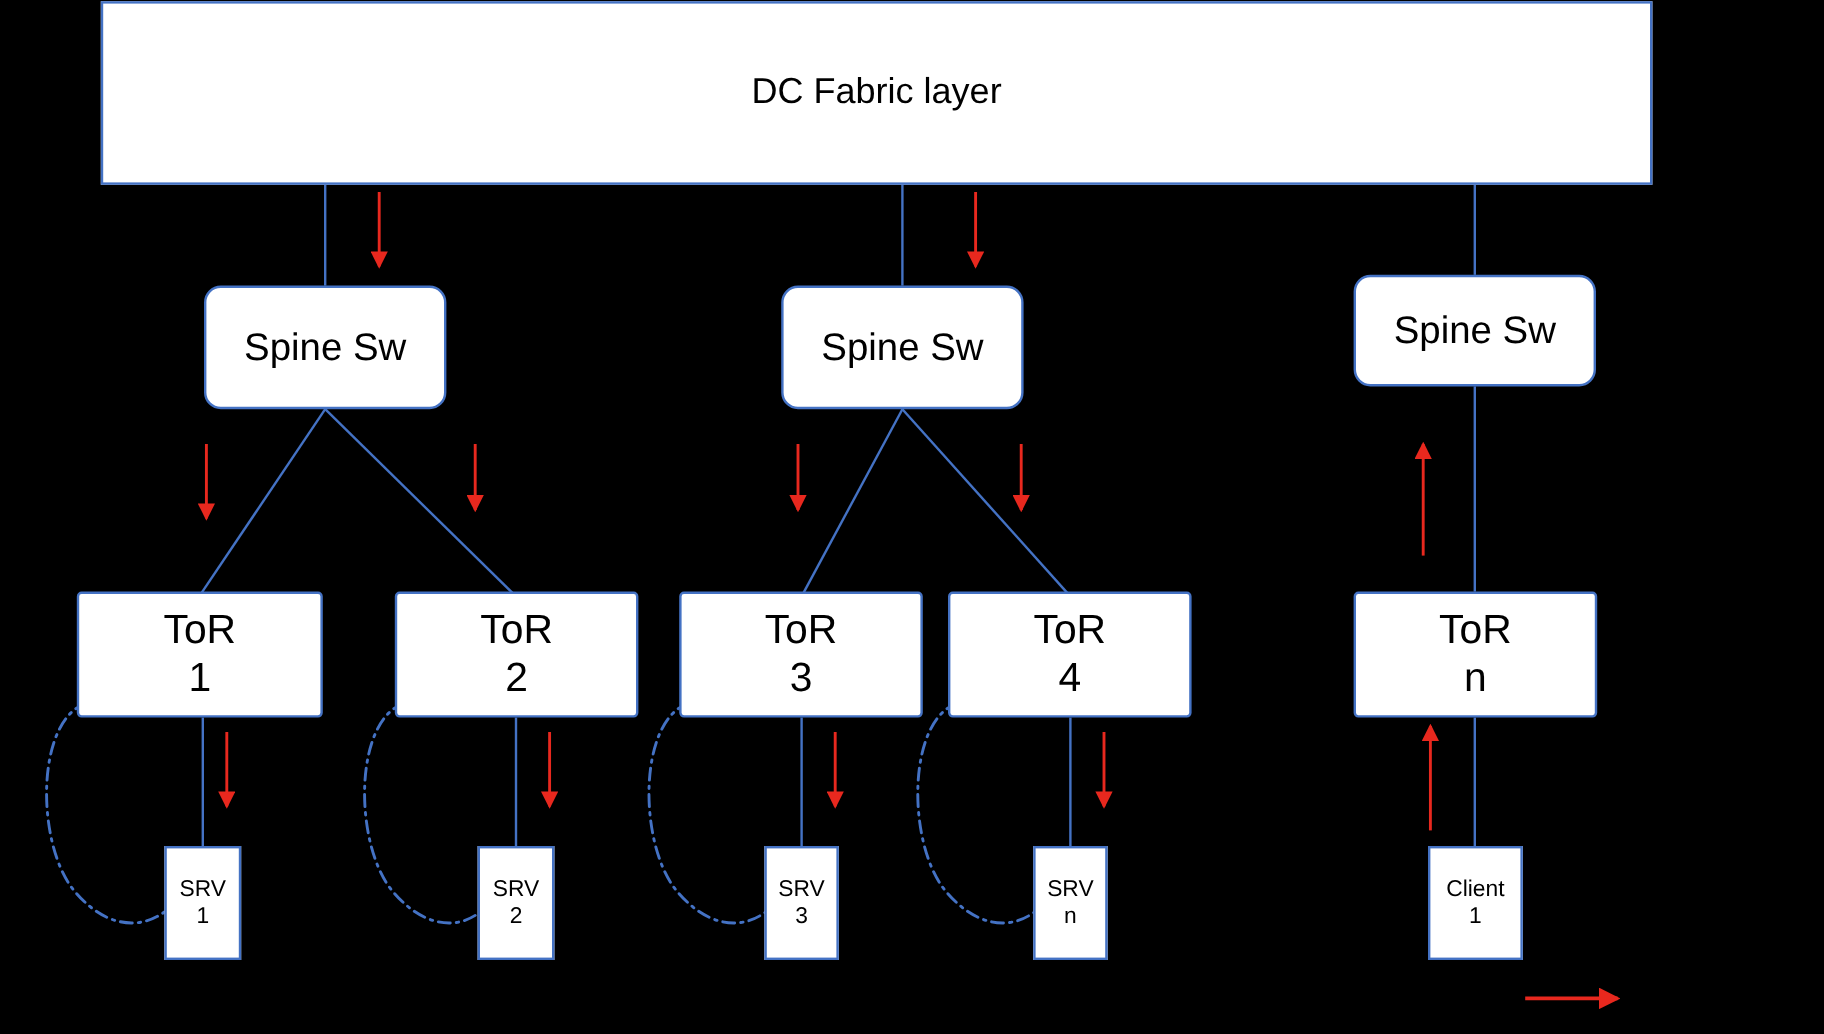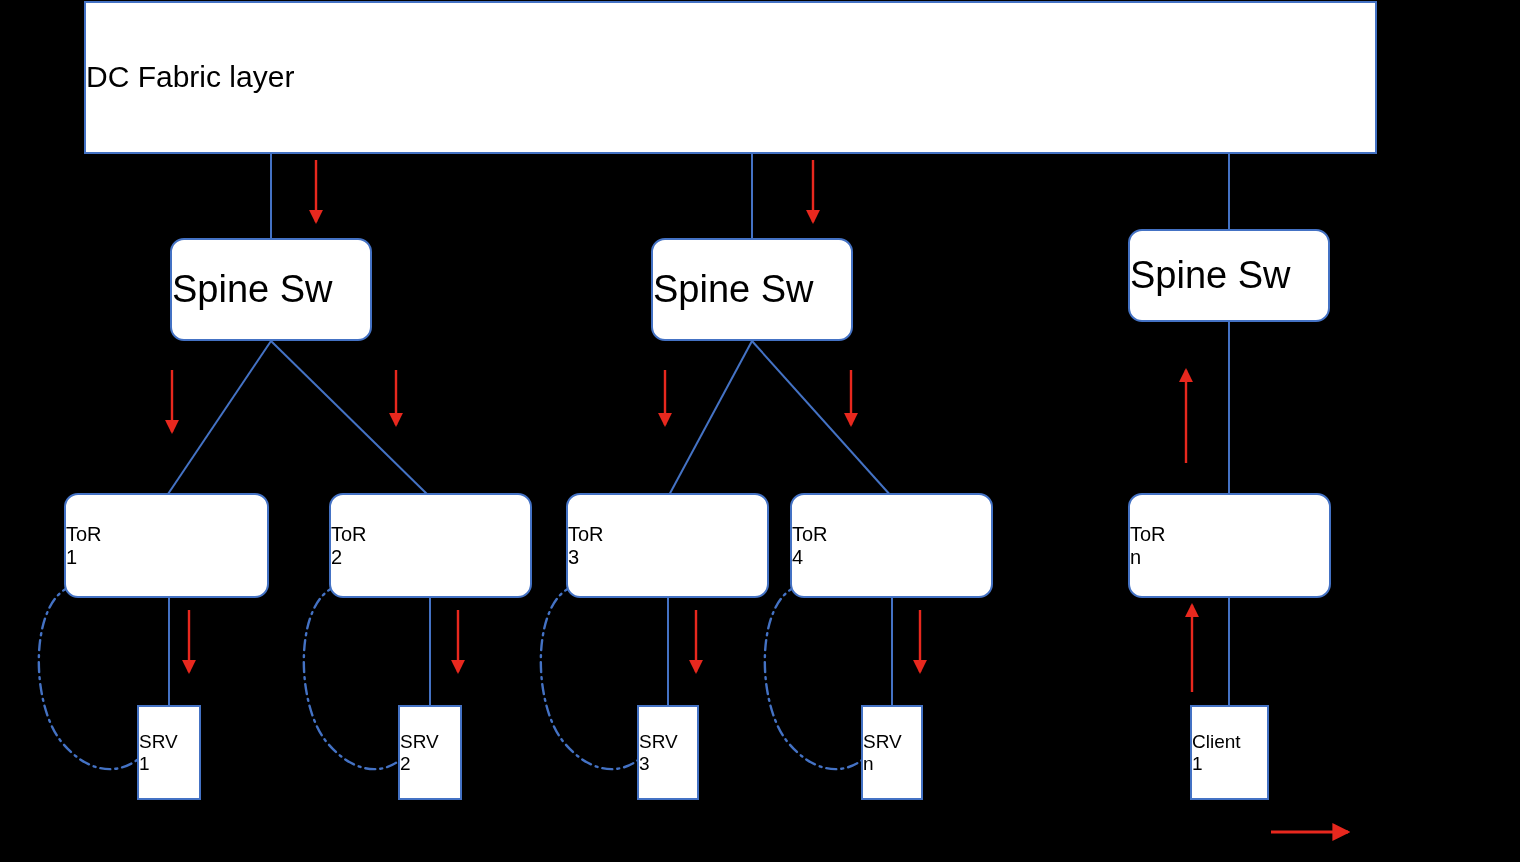--- a/index.html
+++ b/index.html
@@ -27,37 +27,37 @@
     height: 862px;
     pointer-events: none;
   }
   .node {
     position: absolute;
     background: #FFFFFF;
     border: 2px solid #4472C4;
     box-sizing: border-box;
     display: flex;
     flex-direction: column;
-    align-items: flex-start;
+    align-items: center;
     justify-content: center;
     color: #000000;
     text-align: center;
     line-height: 1.15;
   }
   .node-fabric {
     border-radius: 0;
     font-size: 30px;
   }
   .node-spine {
     border-radius: 14px;
-    font-size: 38px;
+    font-size: 32px;
   }
   .node-tor {
-    border-radius: 14px;
-    font-size: 20px;
+    border-radius: 4px;
+    font-size: 34px;
   }
   .node-leaf {
     border-radius: 0;
     font-size: 19px;
   }
   .node-line {
     display: block;
   }
 </style>
 </head>

